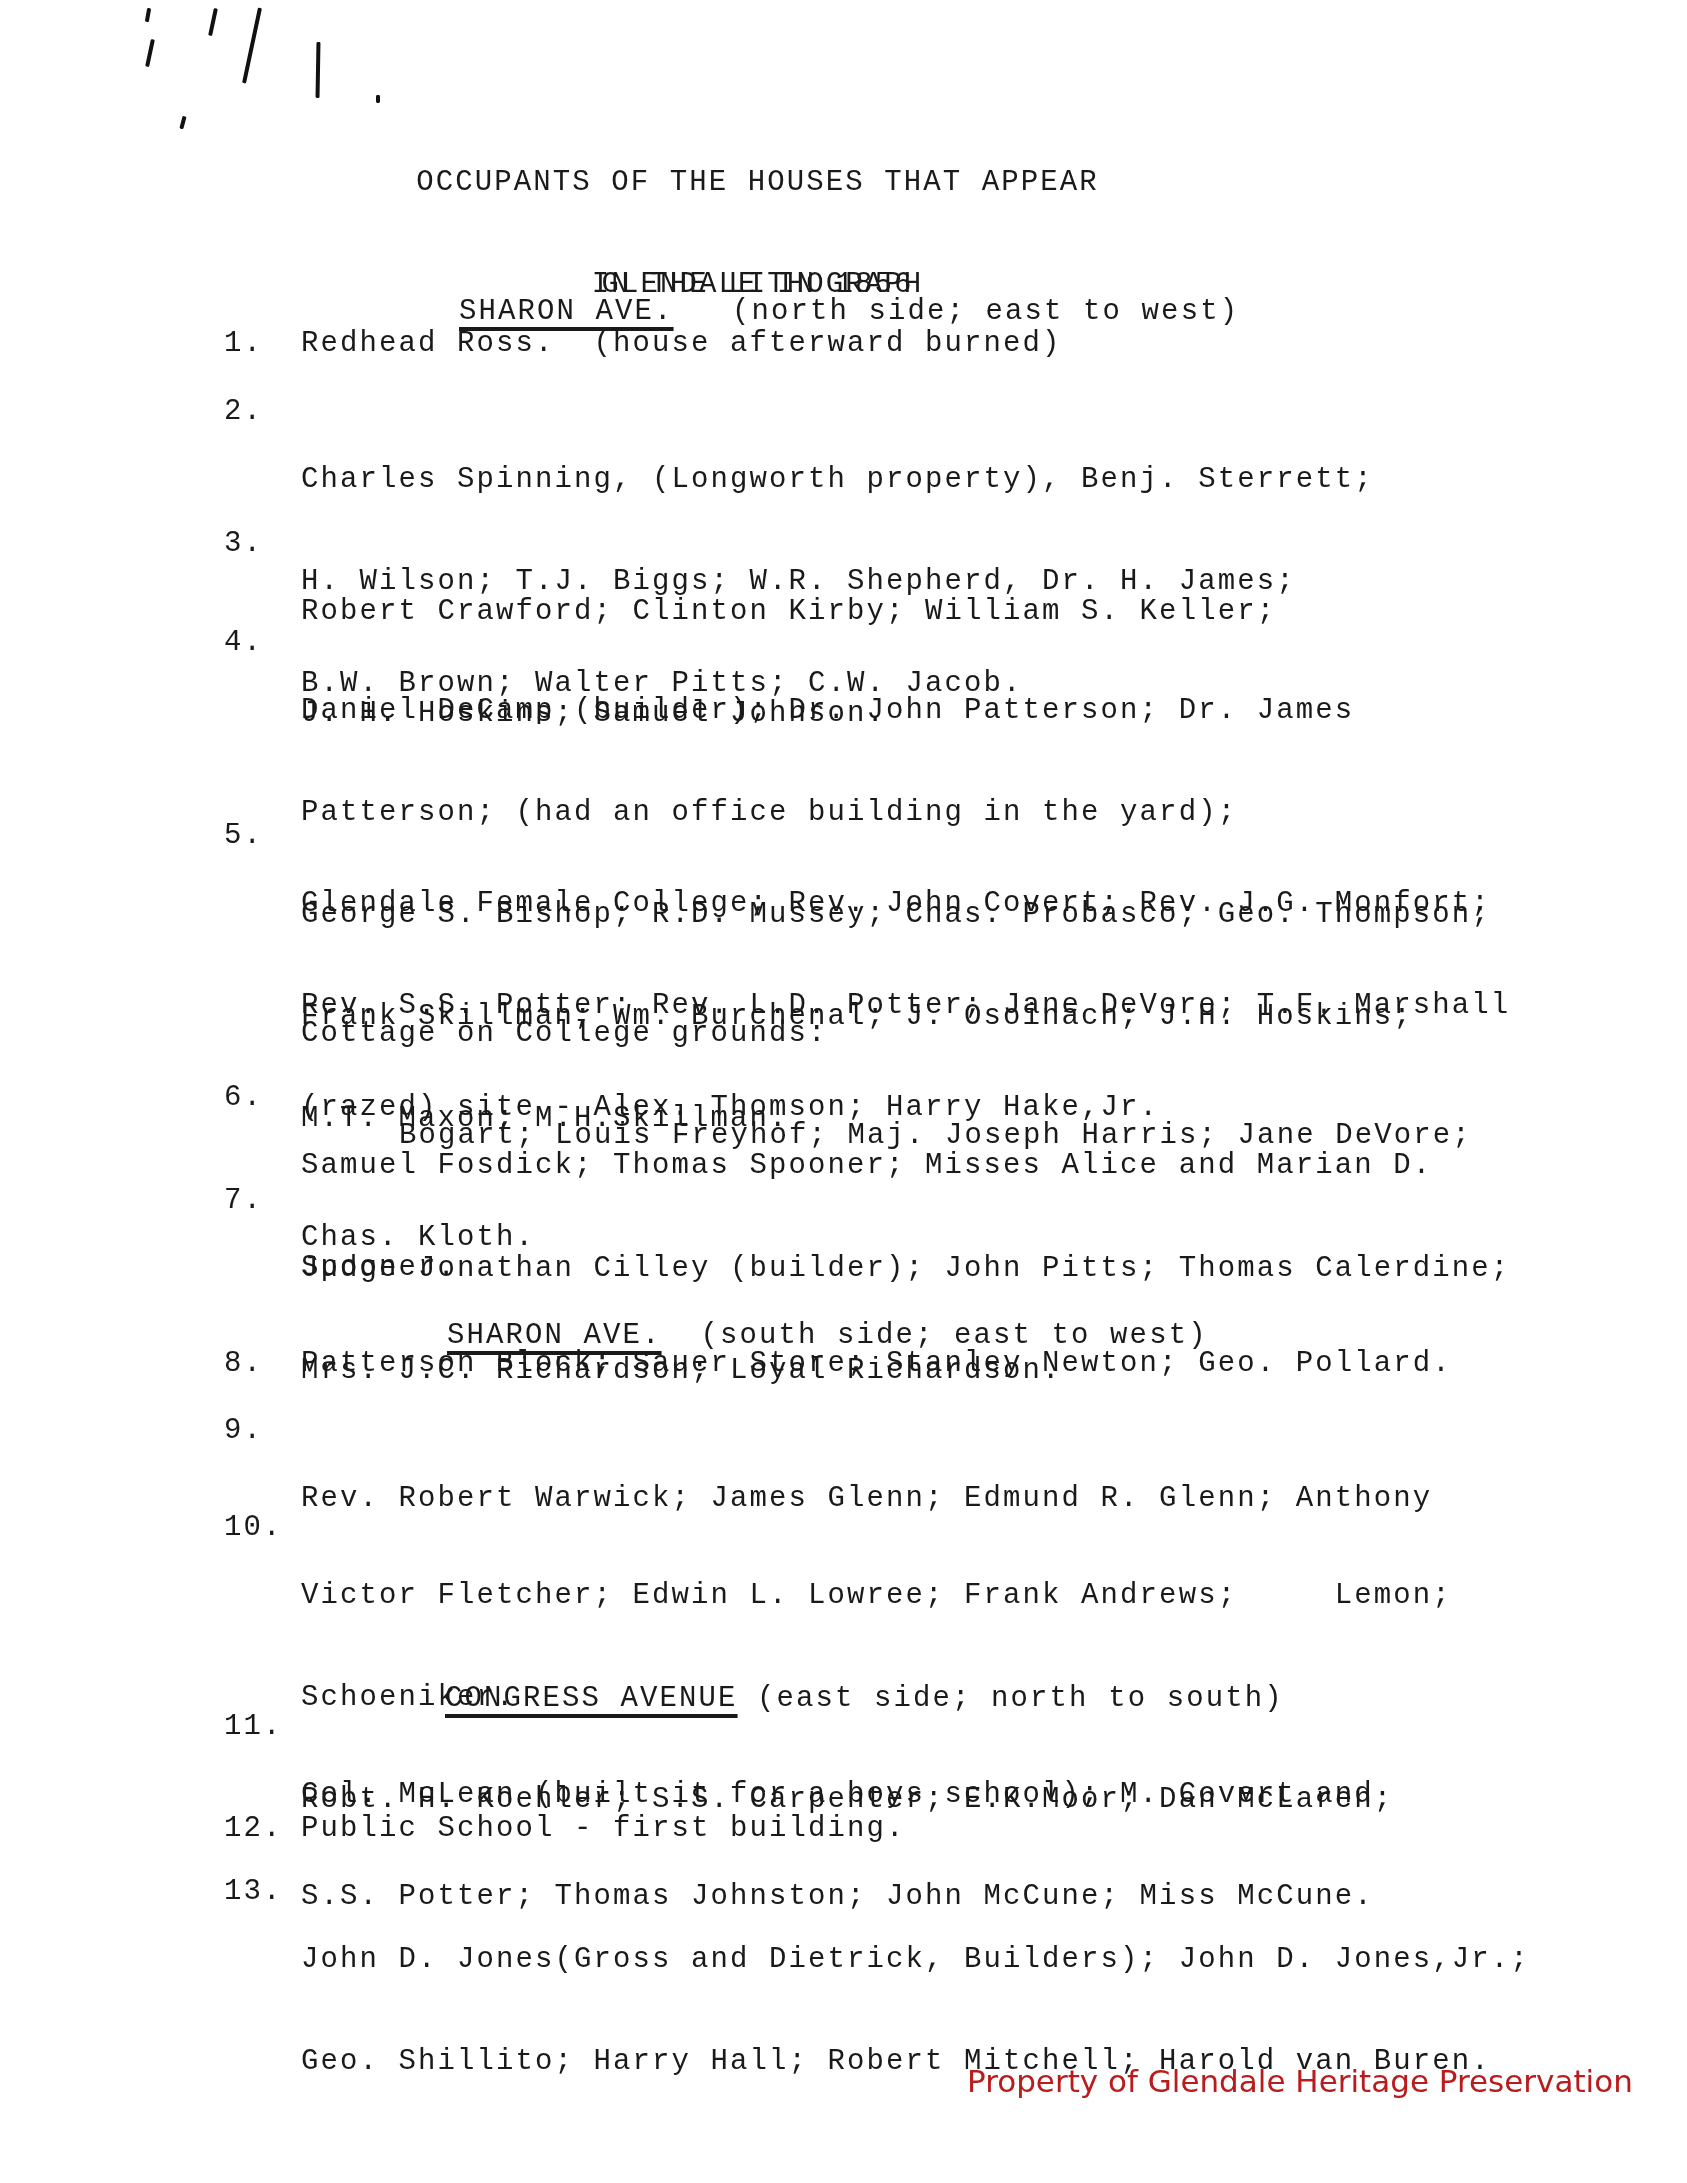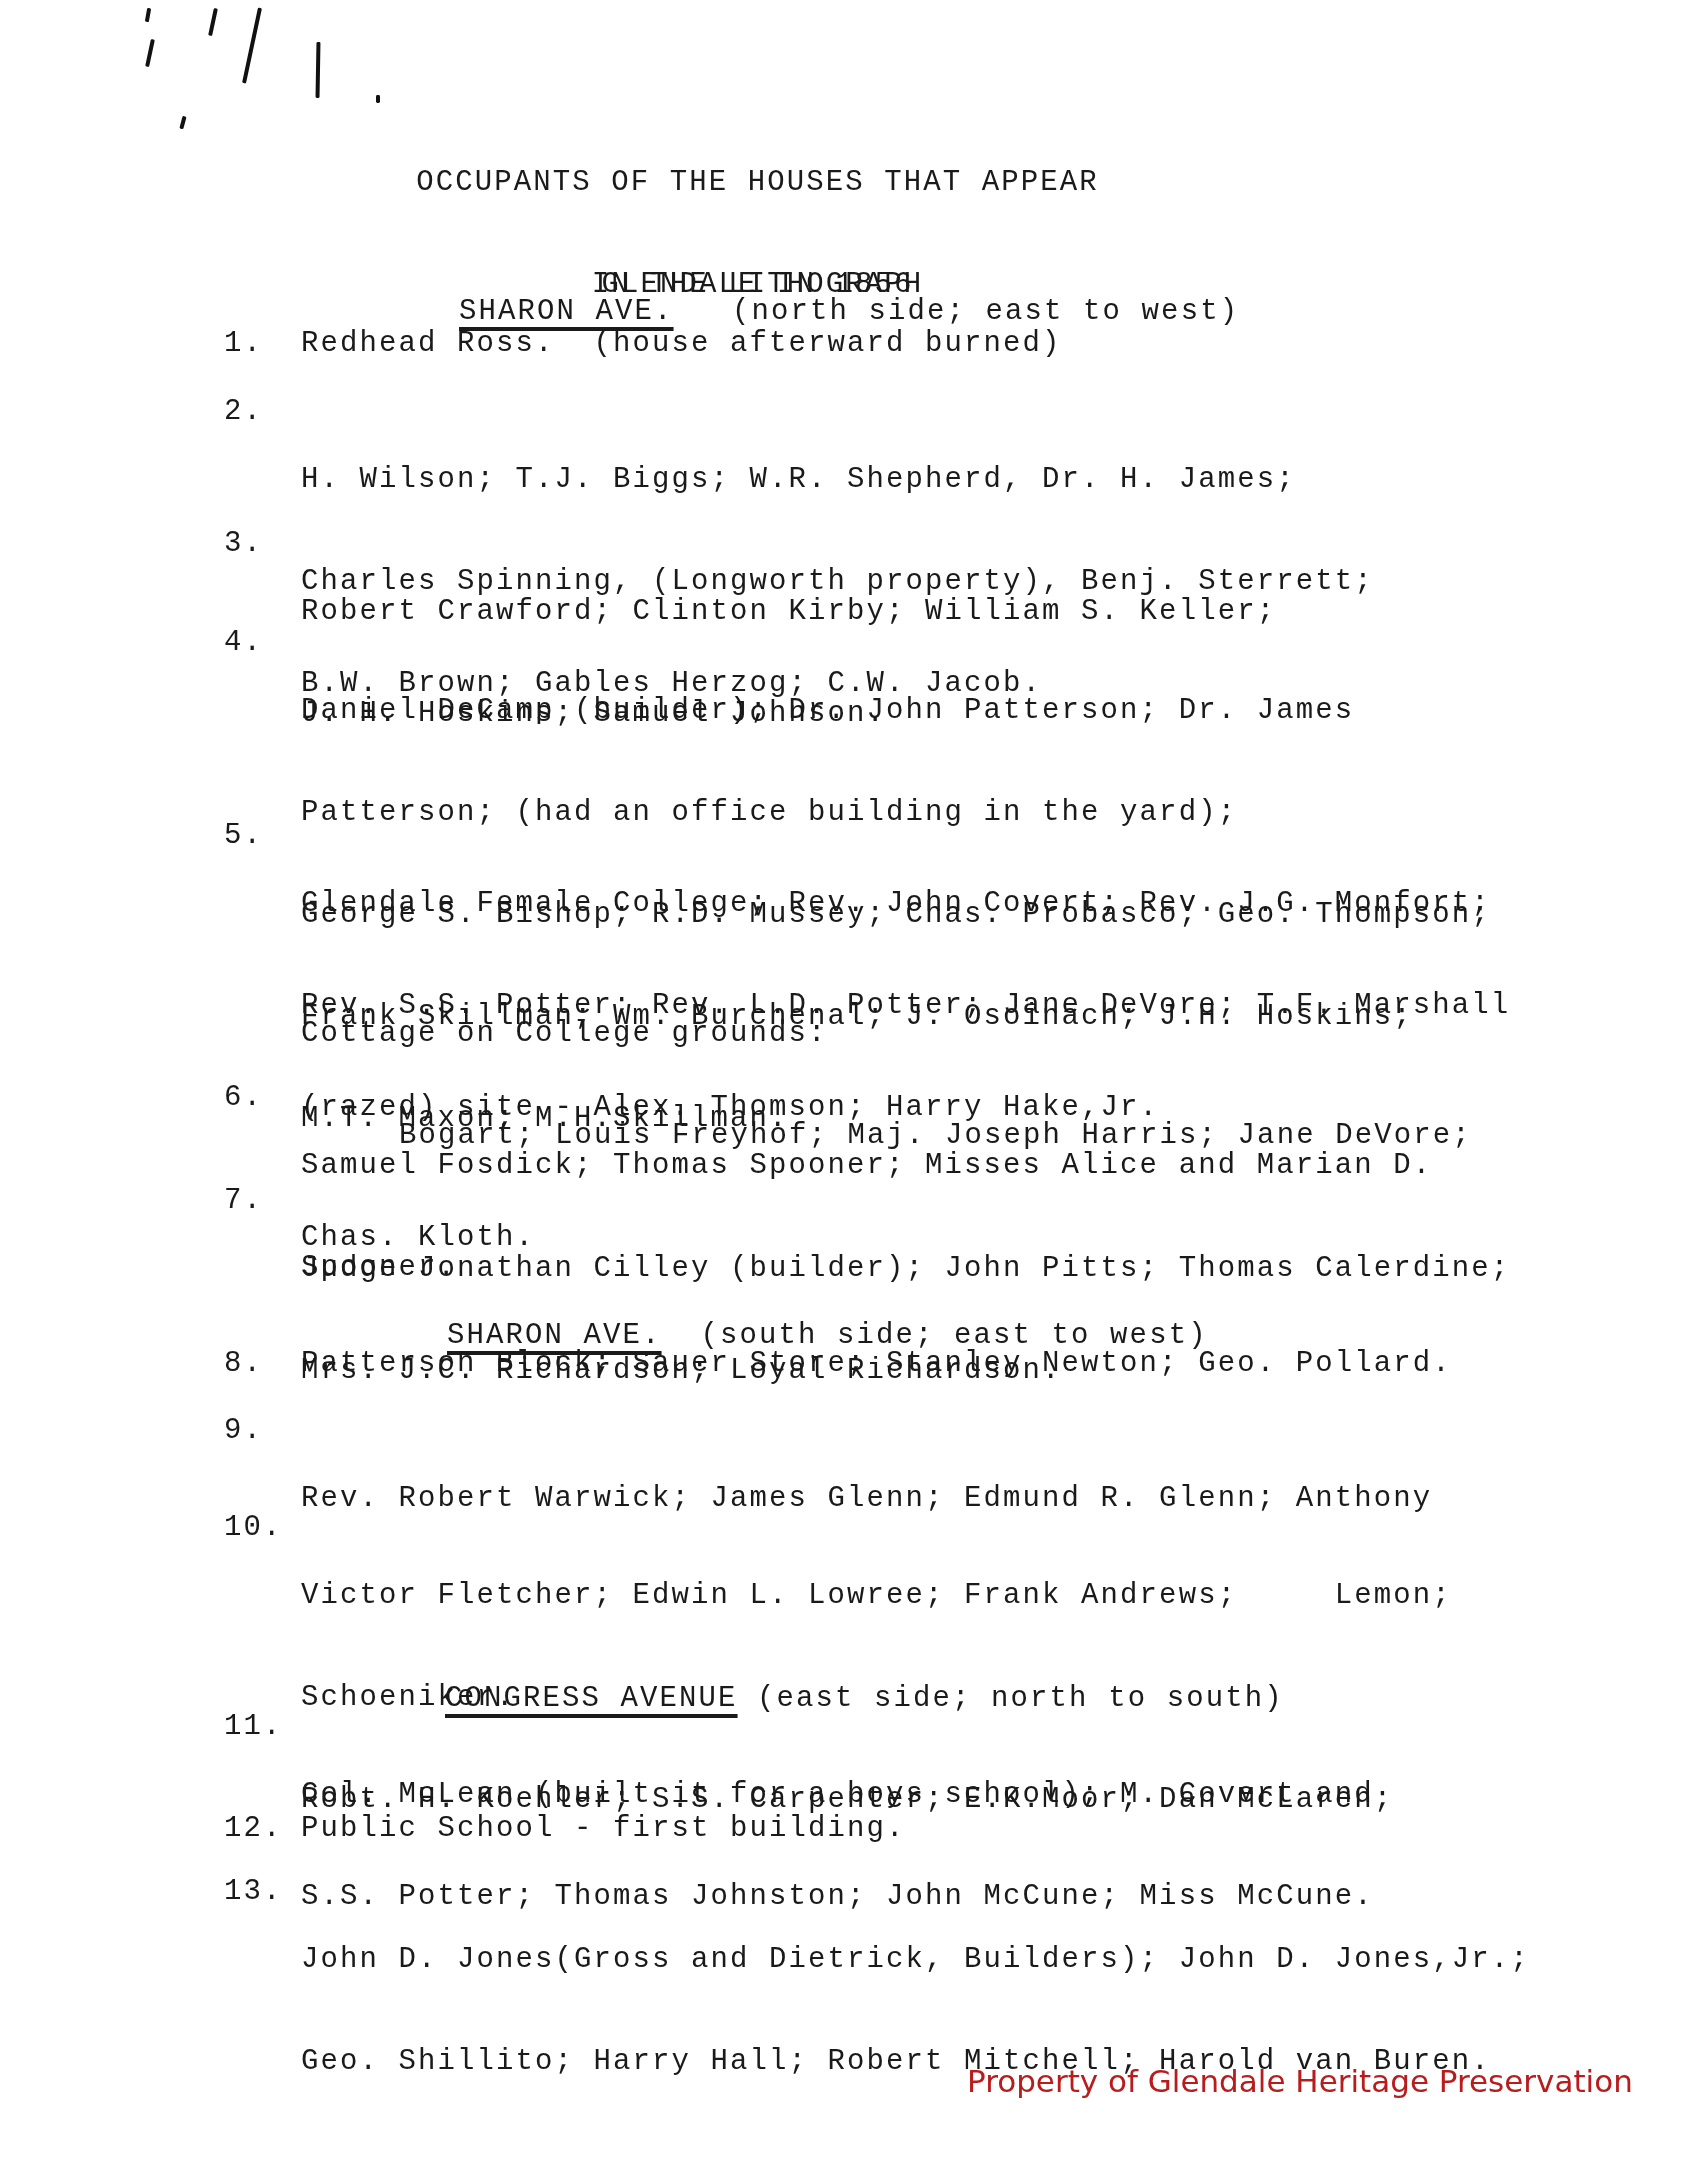--- a/index.html
+++ b/index.html
@@ -54,23 +54,23 @@
 </div>
 
 <div class="entry typed" style="top:327px">
   <span class="num">1.</span>
   <span class="body"><span class="ln">Redhead Ross.  (house afterward burned)</span></span>
 </div>
 
 <div class="entry typed" style="top:395px">
   <span class="num">2.</span>
   <span class="body">
+    <span class="ln">Charles Spinning, (Longworth property), Benj. Sterrett;</span>
     <span class="ln">H. Wilson; T.J. Biggs; W.R. Shepherd, Dr. H. James;</span>
-    <span class="ln">Charles Spinning, (Longworth property), Benj. Sterrett;</span>
-    <span class="ln">B.W. Brown; Gables Herzog; C.W. Jacob.</span>
+    <span class="ln">B.W. Brown; Walter Pitts; C.W. Jacob.</span>
   </span>
 </div>
 
 <div class="entry typed" style="top:527px">
   <span class="num">3.</span>
   <span class="body">
     <span class="ln">Robert Crawford; Clinton Kirby; William S. Keller;</span>
     <span class="ln">J. H. Hoskins; Samuel Johnson.</span>
   </span>
 </div>

